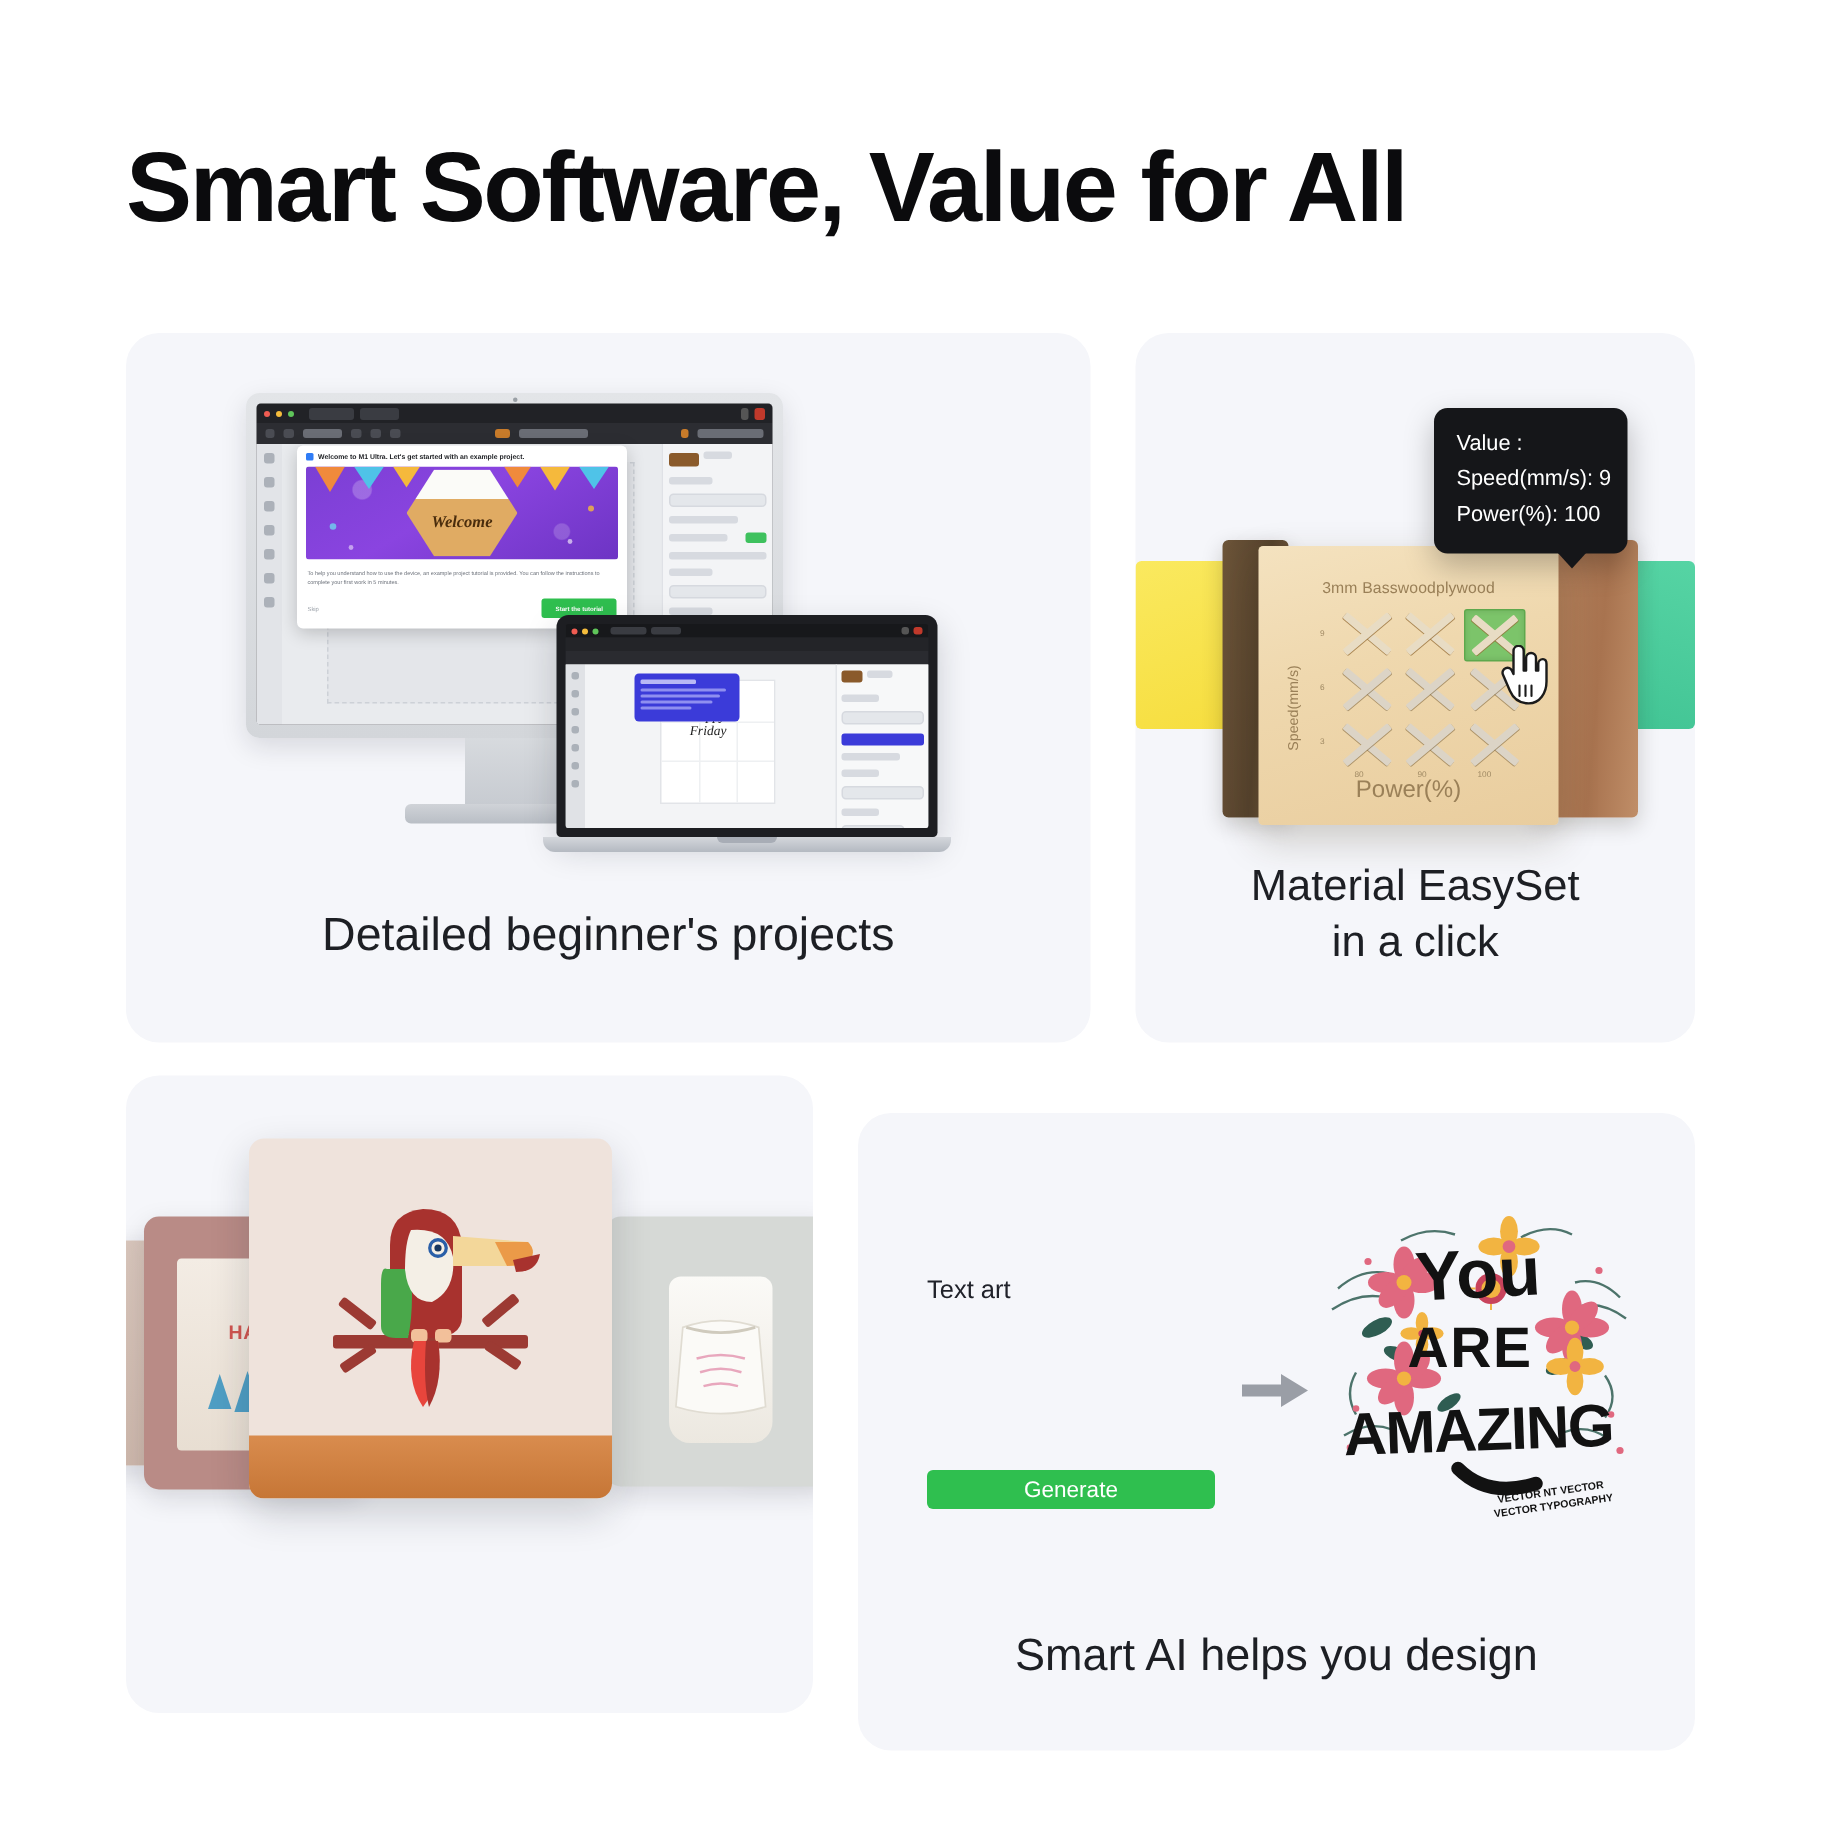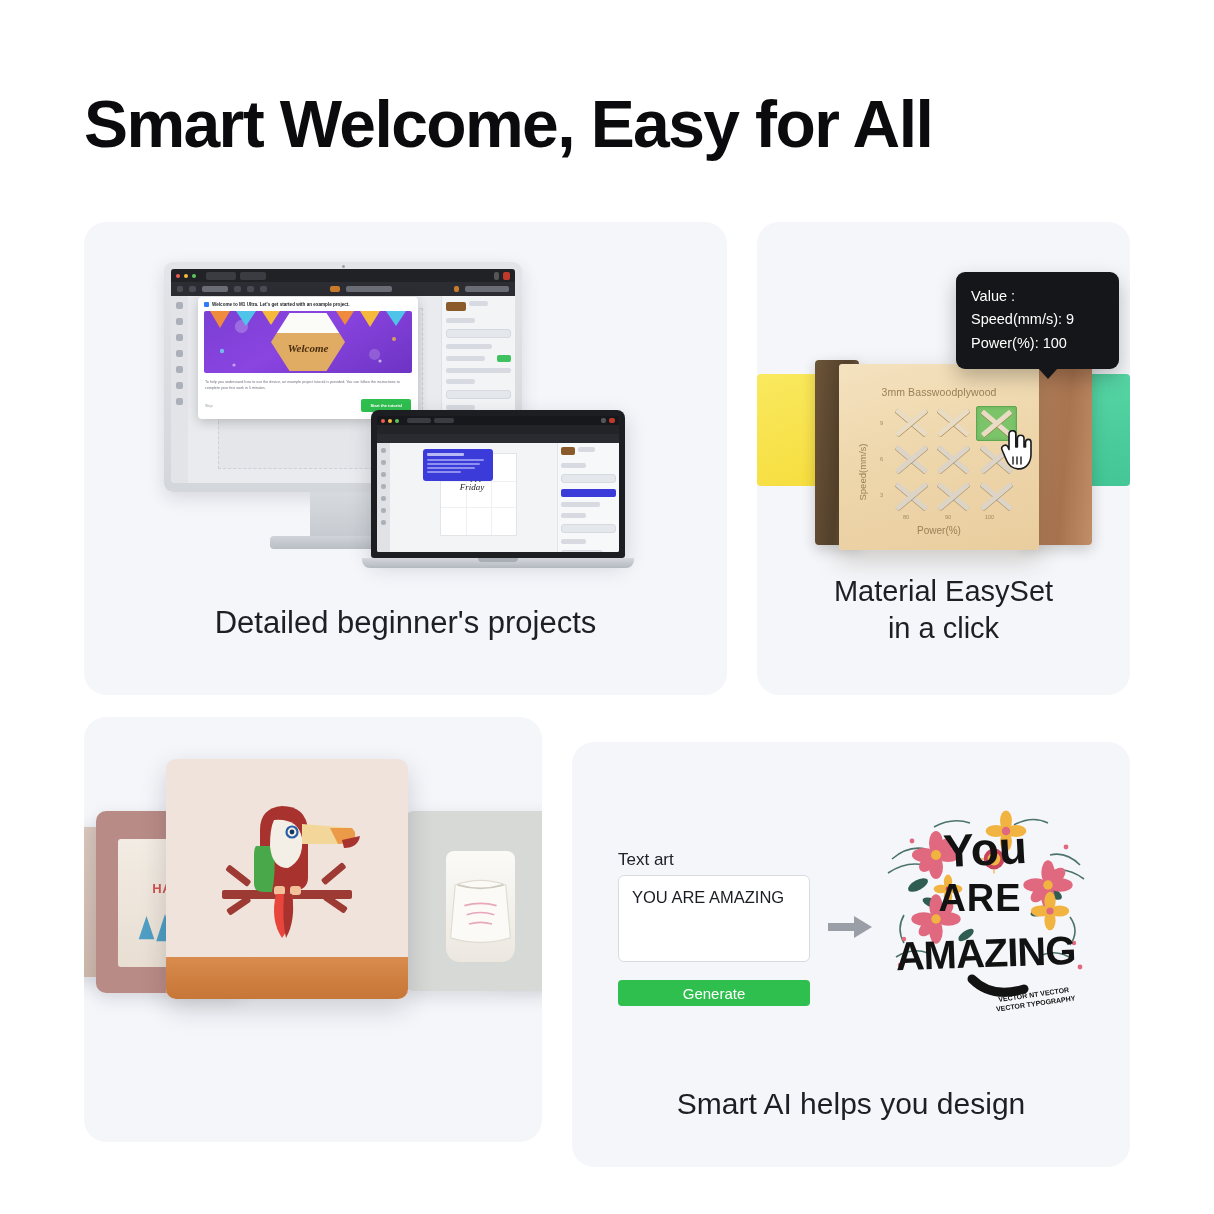--- a/index.html
+++ b/index.html
@@ -220,42 +220,42 @@
   .board-title {
     position: absolute; left: 0; right: 0; top: 22px; text-align: center;
     font-size: 10.5px; color: #9a8058; font-weight: 500; letter-spacing: .1px;
   }
   .ylab {
     position: absolute; left: 18px; top: 108px; transform: rotate(-90deg) translate(-50%,0);
     transform-origin: left top;
     font-size: 9.5px; color: #9a8058;
   }
   .xlab { position: absolute; left: 0; right: 0; bottom: 14px; text-align:center;
-          font-size: 10px; color: #9a8058; }
+          font-size: 16px; color: #9a8058; }
   .ytick { position: absolute; left: 41px; font-size: 5.5px; color: #a08a64; }
   .xtick { position: absolute; bottom: 30px; font-size: 5.5px; color: #a08a64; }
   .xgrid { position: absolute; left: 52px; top: 42px; width: 126px; height: 108px;
            display: grid; grid-template-columns: repeat(3,1fr); grid-template-rows: repeat(3,1fr);
            gap: 2px; }
   .xcell { position: relative; display:flex; align-items:center; justify-content:center; }
   .xcell.sel { background:#7cc46a; border:1px solid #5ea84d; border-radius:2px;
                box-shadow: inset 0 0 4px rgba(0,0,0,.12); }
   .xmark { width: 86%; height: 84%; position: relative; }
   .xmark i {
     position: absolute; left: 50%; top: 50%; width: 112%; height: 17%;
     margin-left: -56%; margin-top: -8.5%;
     background: #dcd4c6; border-radius: 1px;
     box-shadow: 0 .6px 0 rgba(120,95,55,.55);
   }
   .xmark i:first-child { transform: rotate(40deg); }
   .xmark i:last-child  { transform: rotate(-40deg); }
   .xcell.burn .xmark i { background: #e8dcc4; box-shadow: 0 .6px 0 rgba(150,110,55,.75); }
 
   .tooltip {
-    position: absolute; left: 199px; top: 50px; width: 163px;
+    position: absolute; left: 199px; top: 50px; width: 129px;
     background: #151619; border-radius: 9px; padding: 13px 15px 14px 15px;
     box-shadow: 0 8px 20px rgba(0,0,0,.25);
   }
   .tooltip div { color: #ffffff; font-size: 14.5px; line-height: 1.62; white-space: nowrap; }
   .tt-arrow {
     position: absolute; left: 82px; bottom: -10px; width: 0; height: 0;
     border-left: 10px solid transparent; border-right: 10px solid transparent;
     border-top: 11px solid #151619;
   }
   .cursor { position: absolute; left: 241px; top: 208px; width: 34px; height: 40px; }
@@ -301,21 +301,21 @@
   .arrow-wrap { position: absolute; left: 254px; top: 172px; width: 48px; height: 26px; }
   .art { position: absolute; left: 302px; top: 65px; width: 225px; height: 215px; }
 
   .art-word { font-family: "Liberation Sans", sans-serif; font-weight: 700; fill: #121212; }
 </style>
 </head>
 <body>
 
 <div class="page">
 
-  <h1 class="page-title">Smart Welcome, Easy for All</h1>
+  <h1 class="page-title">Smart Software, Value for All</h1>
 
   <div class="grid">
 
     <div class="card card-1">
       <div class="c1-stage">
 
         <div class="monitor">
           <div class="mon-bezel">
             <div class="mon-cam"></div>
             <div class="mon-screen">
@@ -660,21 +660,20 @@
         </div>
 
       </div>
     </div>
 
     <div class="card card-4">
       <div class="c4-stage">
 
         <label class="ta-label">Text art</label>
 
-        <div class="ta-box" placeholder="Enter your text">YOU ARE AMAZING</div>
 
         <button class="ta-btn">Generate</button>
 
         <svg class="arrow-wrap" viewBox="0 0 48 26">
           <path d="M2 9 H28 V2 L46 13 L28 24 V17 H2 Z" fill="#9a9ea6"></path>
         </svg>
 
         <svg class="art" viewBox="0 0 225 215">
 
           <g stroke="#2f5d52" stroke-width="1.6" fill="none" opacity=".85">

